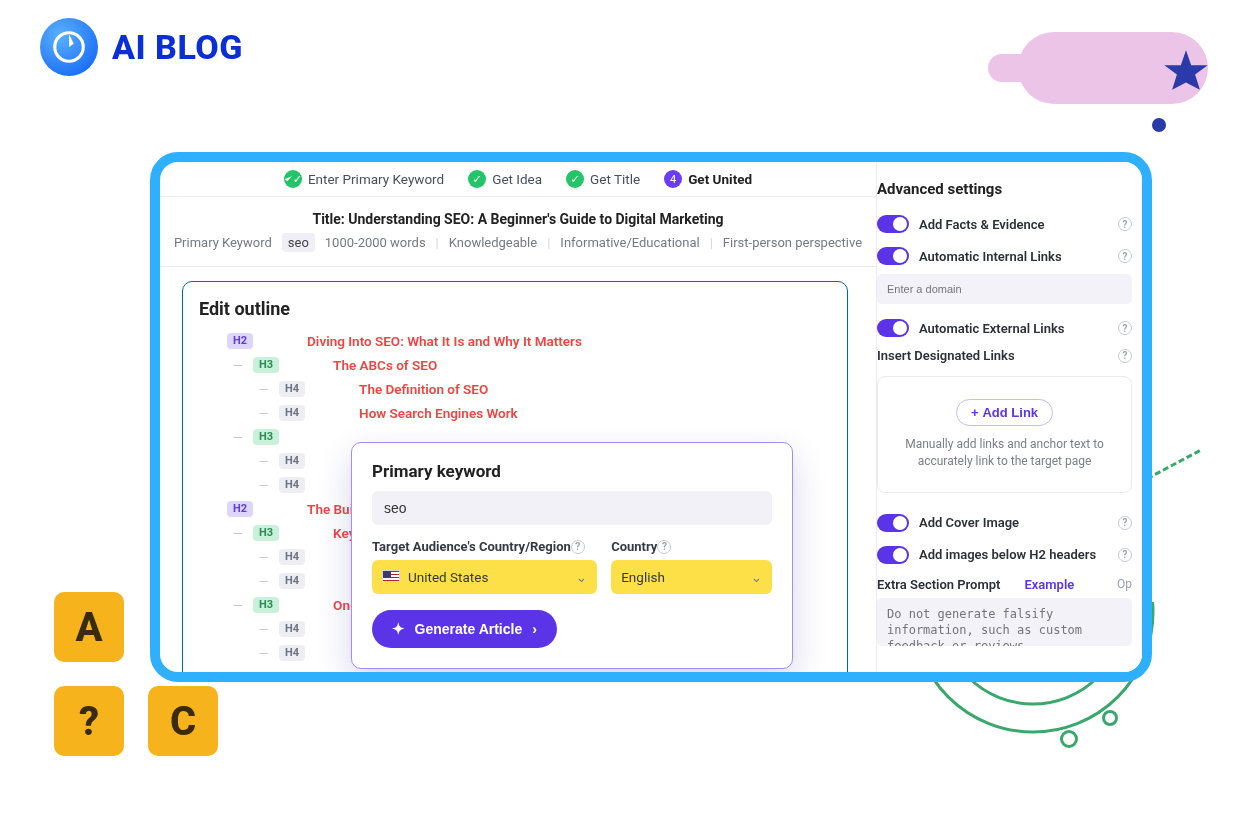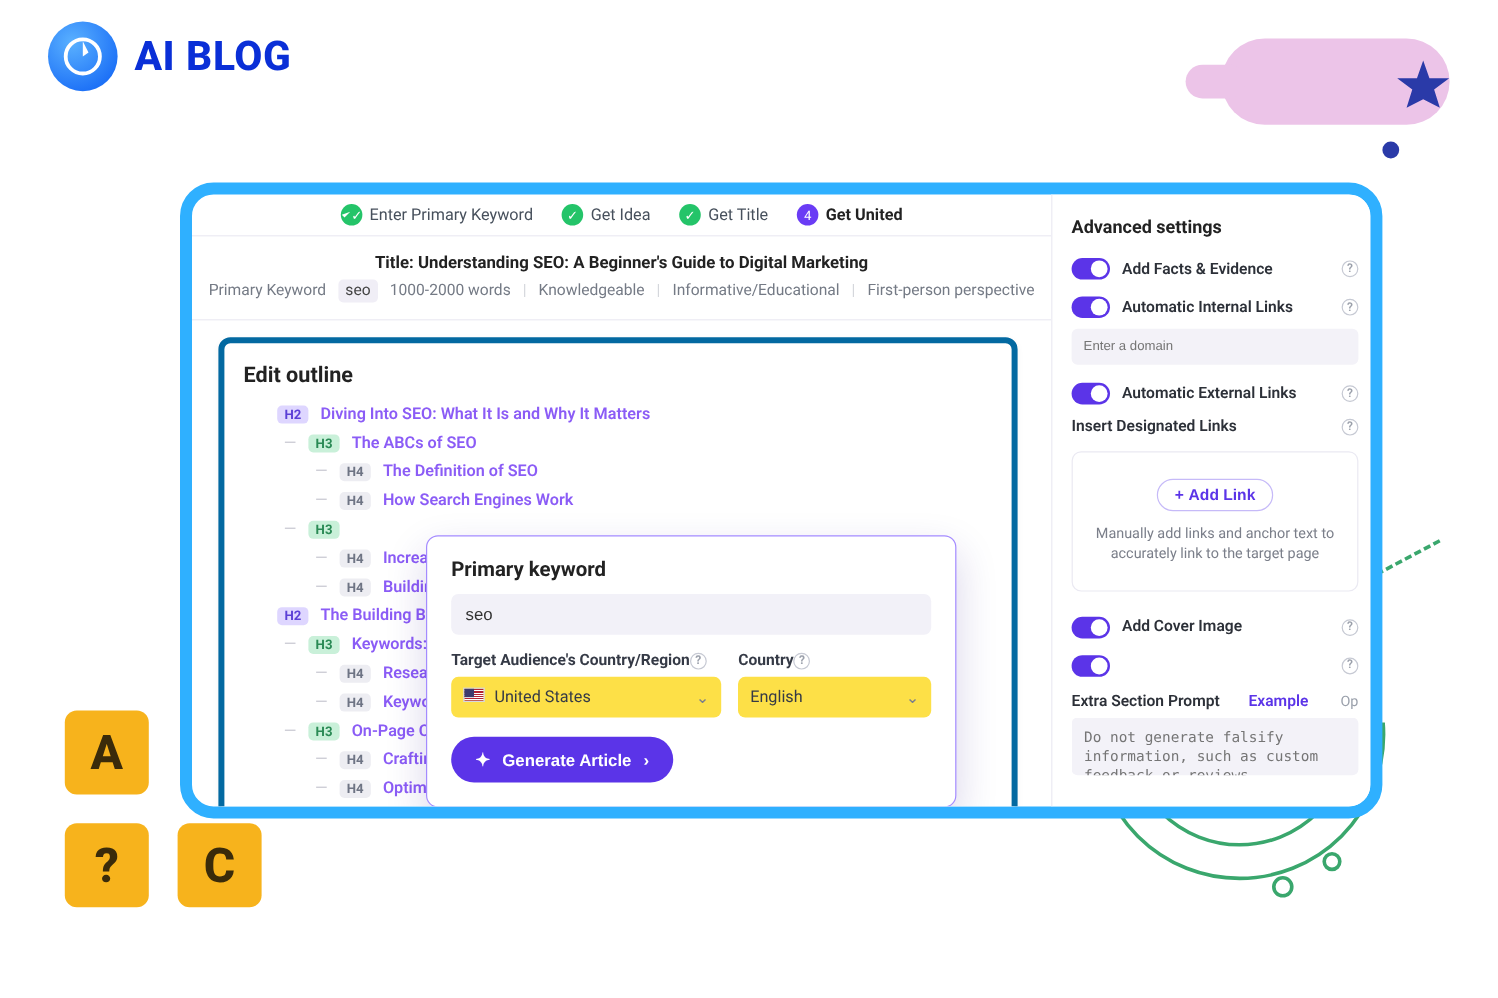--- a/index.html
+++ b/index.html
@@ -77,21 +77,21 @@
     position:absolute;
     left:150px; top:152px;
     width:1002px; height:530px;
     border:10px solid #2fb0ff;
     border-radius:28px;
     background:#fff;
     overflow:hidden;
   }
   .app { display:flex; height:100%; }
   .main { flex:1; padding:0 0 10px 0; overflow:hidden; }
-  .sidebar { width:266px; border-left:1px solid #eceaf3; background:#fff; padding:10px 10px 10px 16px; font-size:13px; color:#2b2b33; overflow:hidden;}
+  .sidebar { width:266px; border-left:1px solid #eceaf3; background:#fff; padding:10px 10px 10px 0; font-size:13px; color:#2b2b33; overflow:hidden;}
 
   
   .steps {
     display:flex; gap:24px; justify-content:center;
     padding:8px 0;
     border-bottom:1px solid #eceaf3;
     font-size:13.5px;
   }
   .step { display:flex; align-items:center; gap:6px; color:#47505c;}
   .step .dot {
@@ -111,40 +111,40 @@
     font-size:13px; color:#747a85; padding-bottom:14px;
     border-bottom:1px solid #eceaf3;
   }
   .meta-line .kw { background:#f0eef6; padding:2px 6px; border-radius:4px; color:#444;}
   .meta-sep{color:#d4d6db;}
 
   
   .card {
     margin:14px 28px 0 22px;
     background:#fff;
-    border:5px solid #0369a1;
+    border:1px solid #0369a1;
     border-radius:10px;
     padding:16px 16px 20px;
     box-shadow:0 2px 6px rgba(30,10,60,.04);
     position:relative;
   }
   .card h2{ font-size:18px; font-weight:700; color:#222; margin-bottom:10px;}
   .tree { font-size:13.5px; color:#2b2b33; }
-  .row { display:flex; align-items:center; gap:10px; padding:4px 0; }
+  .row { display:flex; gap:10px; padding:4px 0; }
   .dash { color:#c8c8d2; width:18px; text-align:right;}
   .dash.none{visibility:hidden;}
   .tag {
     font-size:11px; font-weight:700; padding:1px 6px; border-radius:4px;
   }
   .tag.h2{ background:#ded6ff; color:#5b3fd6;}
   .tag.h3{ background:#c9f0d9; color:#2a8a55;}
   .tag.h4{ background:#ededf2; color:#6e7484;}
   .lvl2{padding-left:26px;}
   .lvl3{padding-left:52px;}
-  .row .txt{font-weight:600; color:#8b5cf6;}
+  .row .txt{font-weight:600; color:#ef4444;margin-left:44px;}
 
   
   .pop {
     position:absolute;
     left:168px; top:160px;
     width:442px;
     background:#fff;
     border:1.5px solid #a48bff;
     border-radius:10px;
     box-shadow:0 14px 34px rgba(45,20,140,.18);
@@ -426,20 +426,21 @@
       <div class="links-hint">Manually add links and anchor text to accurately link to the target page</div>
     </div>
 
     <div class="srow">
       <div class="toggle"></div>
       <span>Add Cover Image</span>
       <span class="help">?</span>
     </div>
     <div class="srow">
       <div class="toggle"></div>
+      <span>Add images below H2 headers</span>
       <span class="help">?</span>
     </div>
 
     <div class="extra-row">
       <span>Extra Section Prompt</span>
       <span class="example">Example</span>
       <span class="op">Op</span>
     </div>
     <textarea class="side-ta" placeholder="Do not generate falsify information, such as custom feedback or reviews" style=""></textarea>
   </div>

